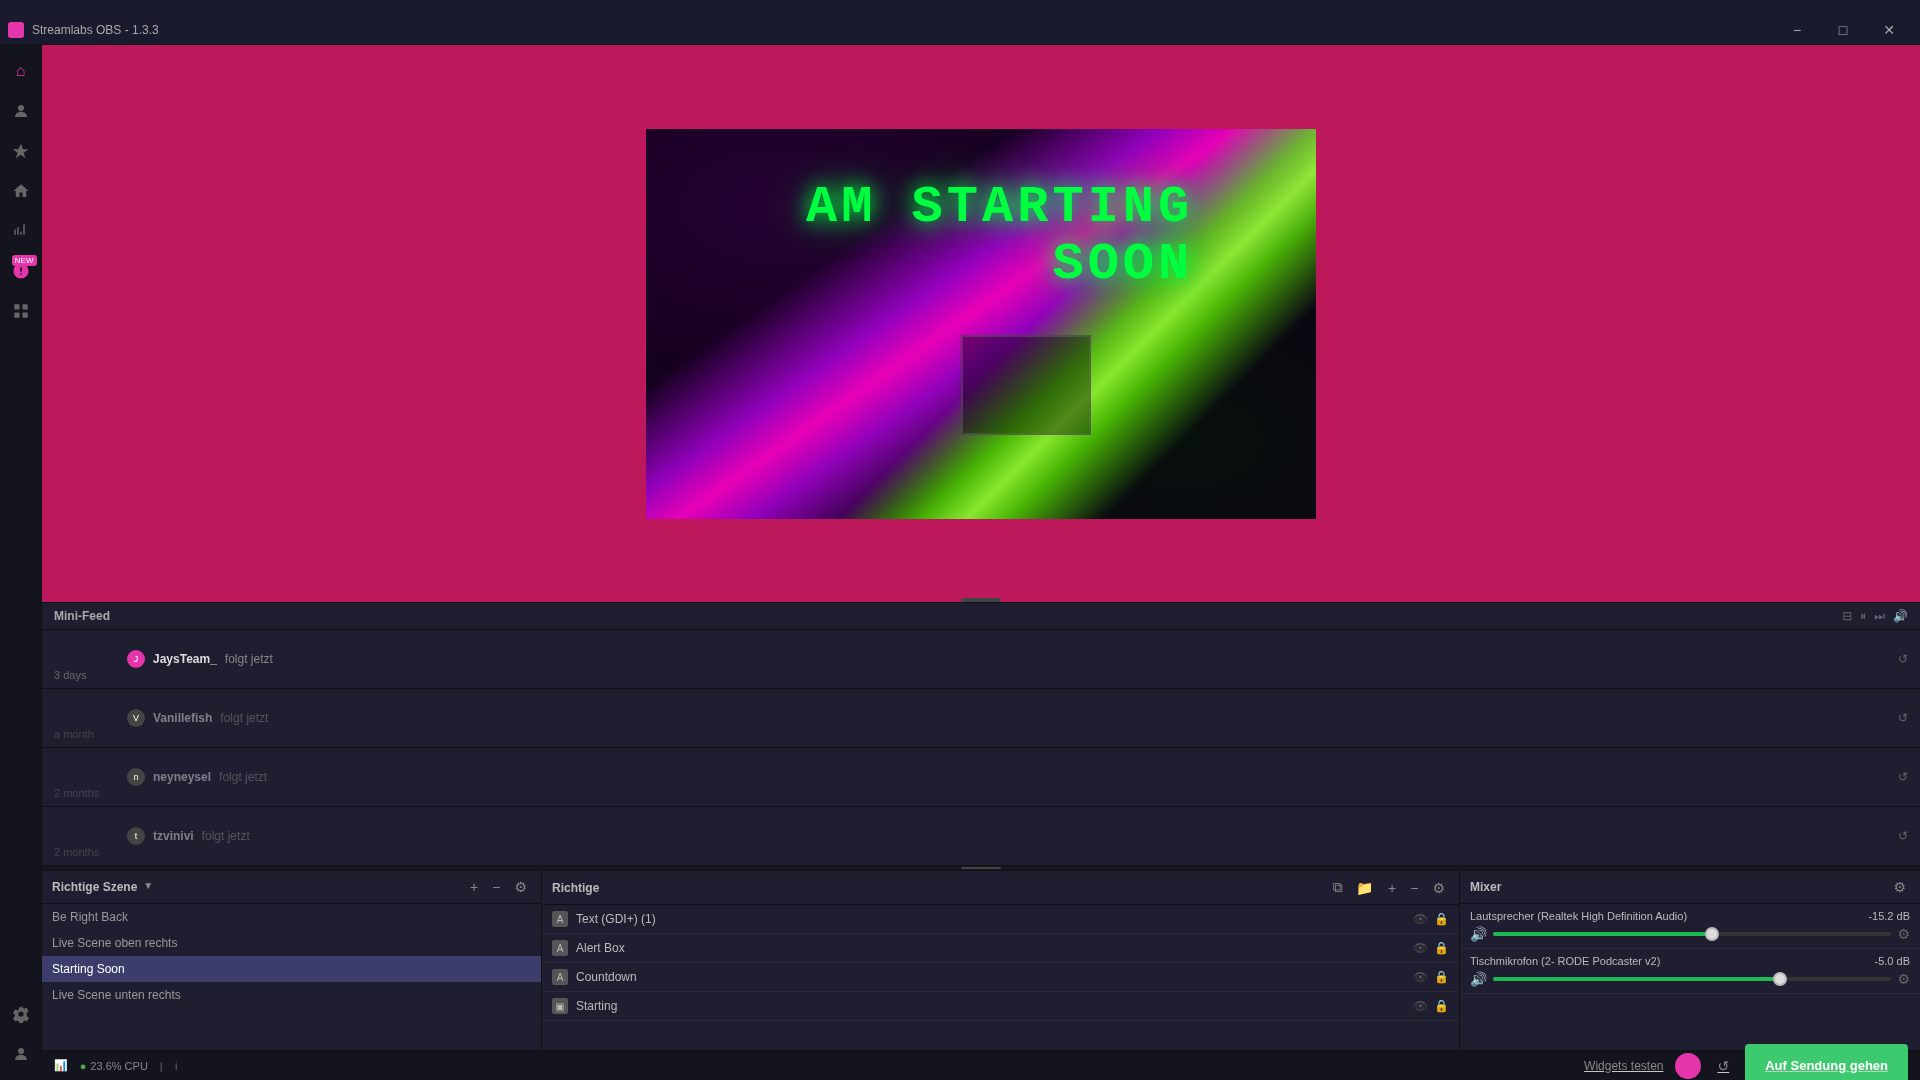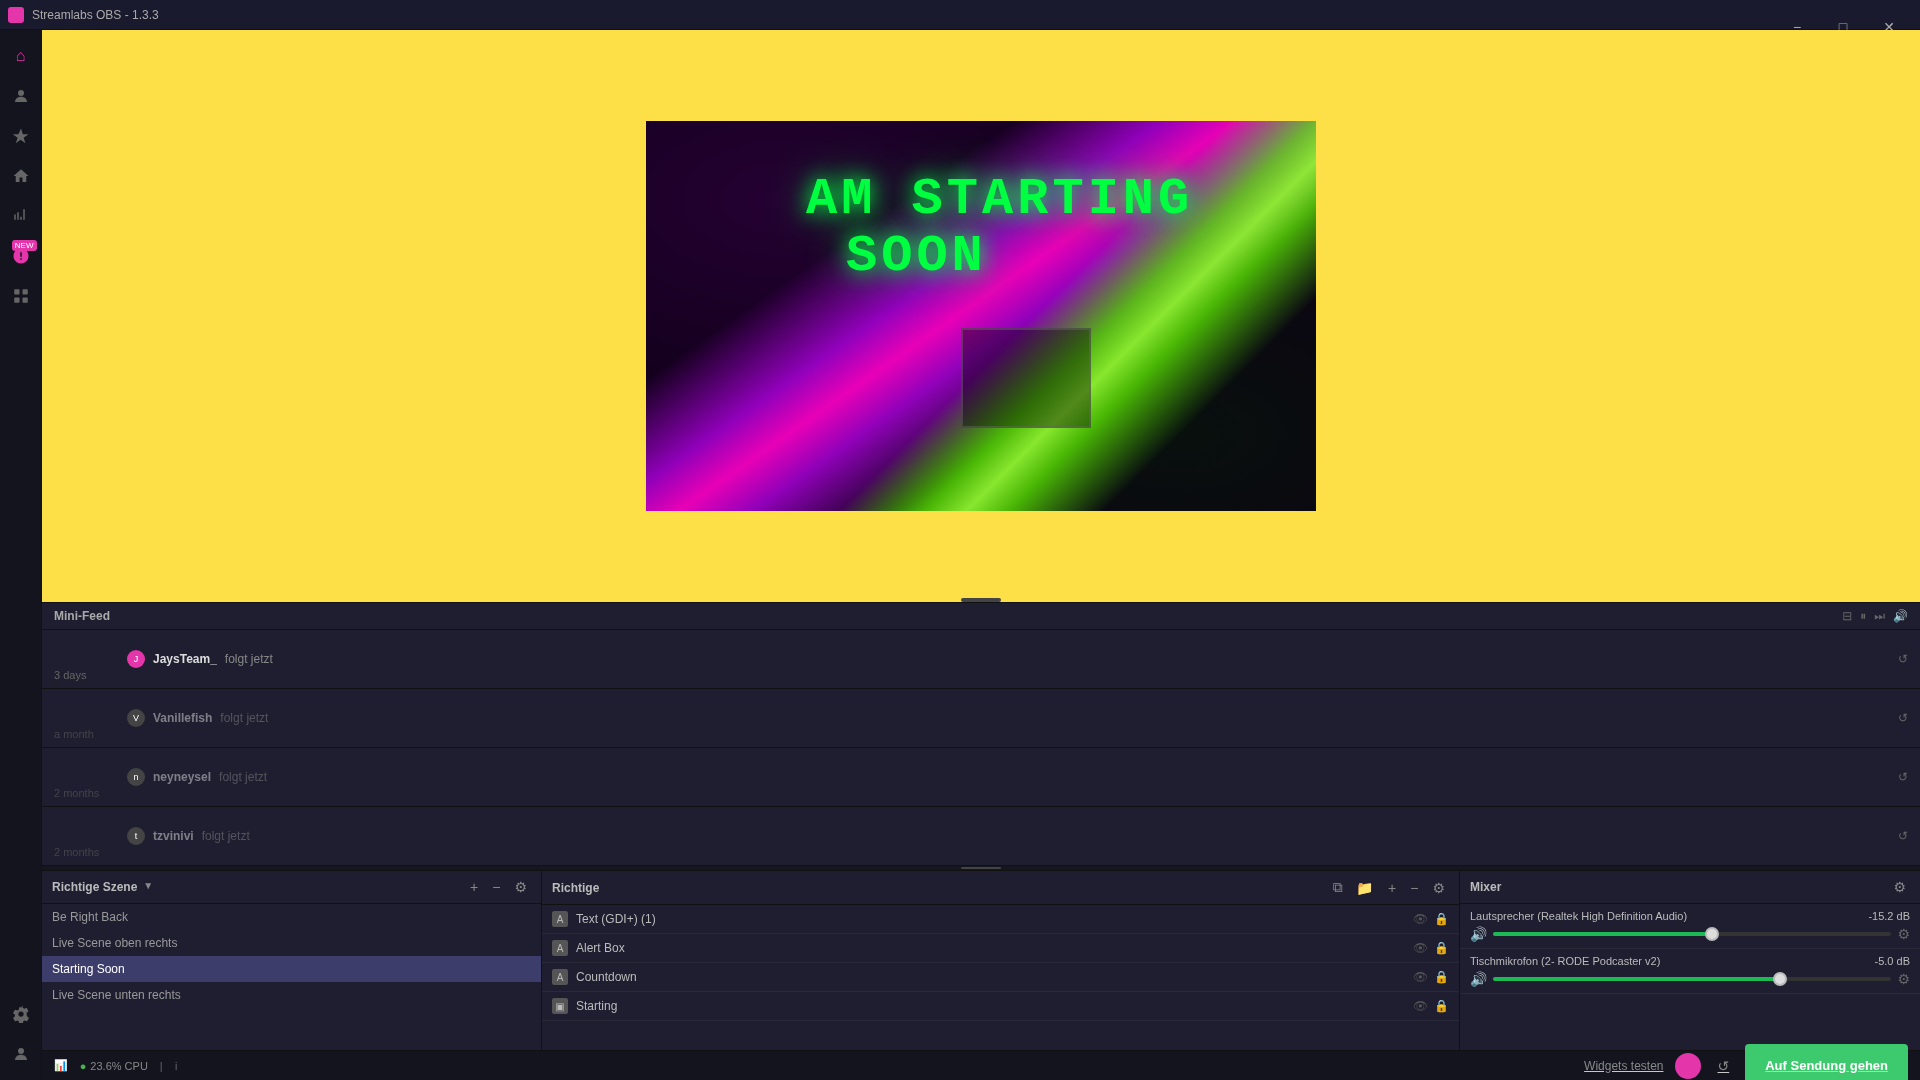--- a/index.html
+++ b/index.html
@@ -13,24 +13,26 @@
       overflow: hidden;
       display: flex;
       flex-direction: column;
     }
 
     
     .titlebar {
       background: #1a1a2e;
       height: 30px;
       display: flex;
+      align-items: center;
       justify-content: space-between;
       padding: 12px 8px;
       flex-shrink: 0;
       border-bottom: 1px solid #111;
+      margin-top: 15px;
     }
     .titlebar-left {
       display: flex;
       align-items: center;
       gap: 8px;
       color: #aaa;
       font-size: 12px;
     }
     .titlebar-icon {
       width: 16px; height: 16px;
@@ -96,27 +98,28 @@
     .content-area {
       flex: 1;
       display: flex;
       flex-direction: column;
       overflow: hidden;
     }
 
     
     .preview-area {
       flex: 1;
-      background: #fde047;
+      background: #be185d;
       display: flex;
       align-items: center;
       justify-content: center;
       position: relative;
       overflow: hidden;
       min-height: 0;
+      text-align: right;
     }
     .preview-canvas {
       width: 670px;
       height: 390px;
       background: #1a0a2e;
       position: relative;
       overflow: hidden;
     }
     .preview-text {
       position: absolute;

